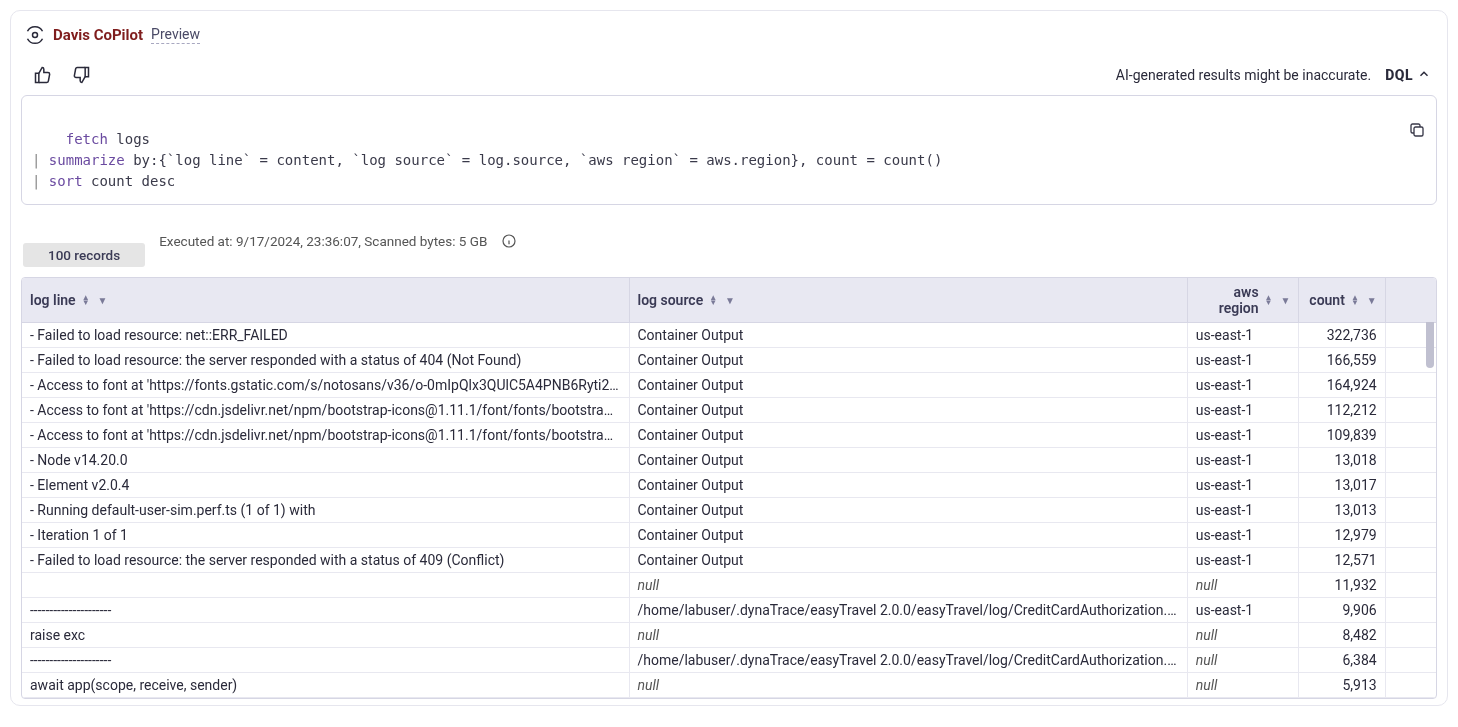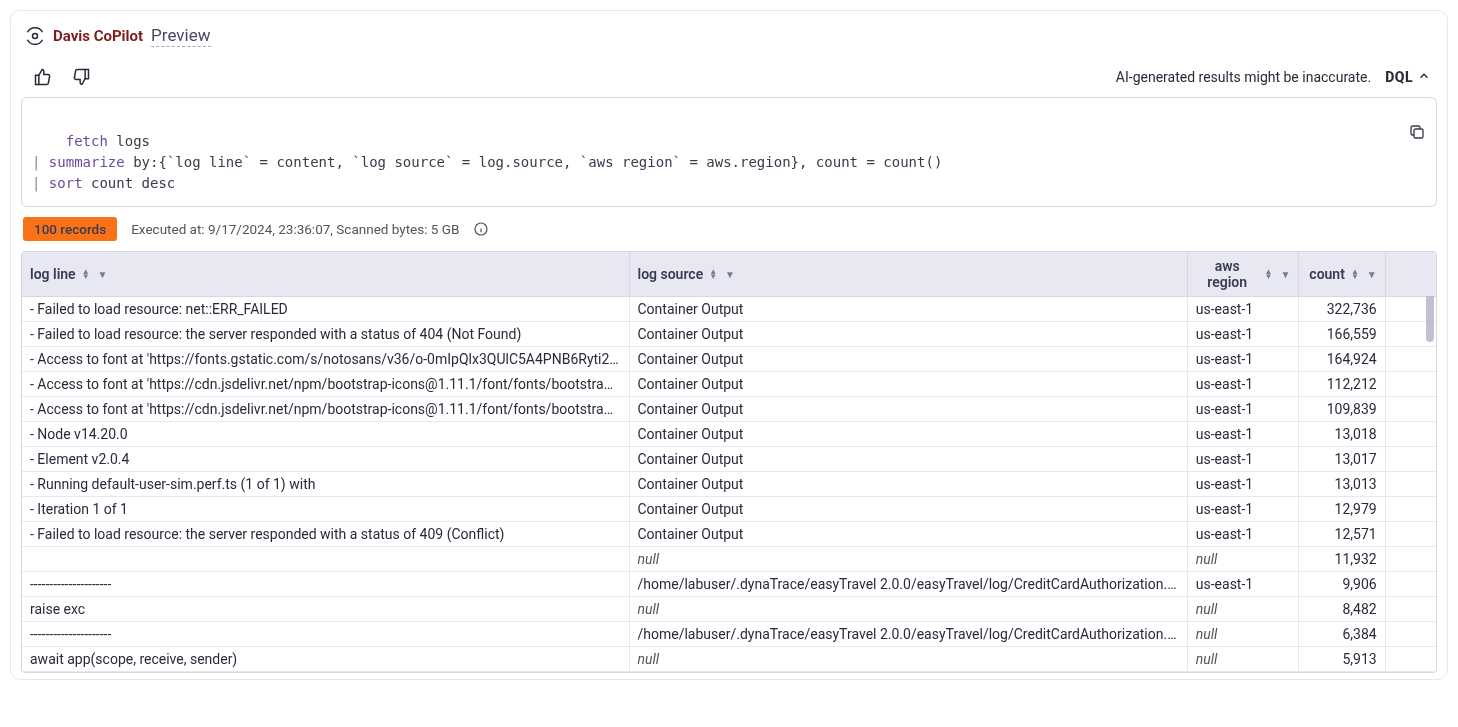--- a/index.html
+++ b/index.html
@@ -22,21 +22,21 @@
     gap: 8px;
     padding: 4px 4px 10px 4px;
   }
   .copilot-icon {
     width: 20px; height: 20px; color: #2a2a3a;
   }
   .header-title {
     font-weight: 700; font-size: 15px; color: #7f1d1d;
   }
   .preview-pill {
-    color: #4a4a66; font-size: 17px;
+    color: #4a4a66; font-size: 14px;
     border-bottom: 1px dashed #a8a8c0;
     padding-bottom: 1px;
   }
   .prompt-box {
     background: #c9c9e0;
     background: #d0d0e6;
     border-radius: 6px;
     padding: 16px 14px;
     color: #2a2a3a;
     font-size: 14px;
@@ -83,47 +83,48 @@
   }
   .kw-action { color: #6a4aa0; }
   .kw-pipe { color: #888; }
 
   .stats-row {
     display: flex; align-items: center; gap: 14px;
     padding: 10px 2px 10px 2px;
     font-size: 13.5px;
   }
   .records-pill {
-    background: #f97316;
-    padding: 4px 11px;
+    background: #e5e5e5;
+    padding: 4px 25px;
     border-radius: 3px;
     font-size: 13.5px;
     font-weight: 500;
     color: #3a3a55;
+    margin-top: 28px;
   }
   .exec-text { color: #555; }
   .info-icon {
     width: 16px; height: 16px; color: #555;
   }
 
   .table-wrap {
     border: 1px solid #d6d6e4;
     border-radius: 4px;
     overflow: hidden;
     position: relative;
   }
   .tbl {
     width: 100%;
     border-collapse: collapse;
     table-layout: fixed;
     font-size: 14px;
   }
   .tbl th {
     background: #e8e8f2;
-    text-align: center;
+    text-align: right;
     font-weight: 600;
     color: #3a3a55;
     padding: 6px 8px;
     border-right: 1px solid #d6d6e4;
     border-bottom: 1px solid #d6d6e4;
     position: relative;
   }
   .tbl th:last-child { border-right: none; }
   .tbl td {
     padding: 4px 8px;

